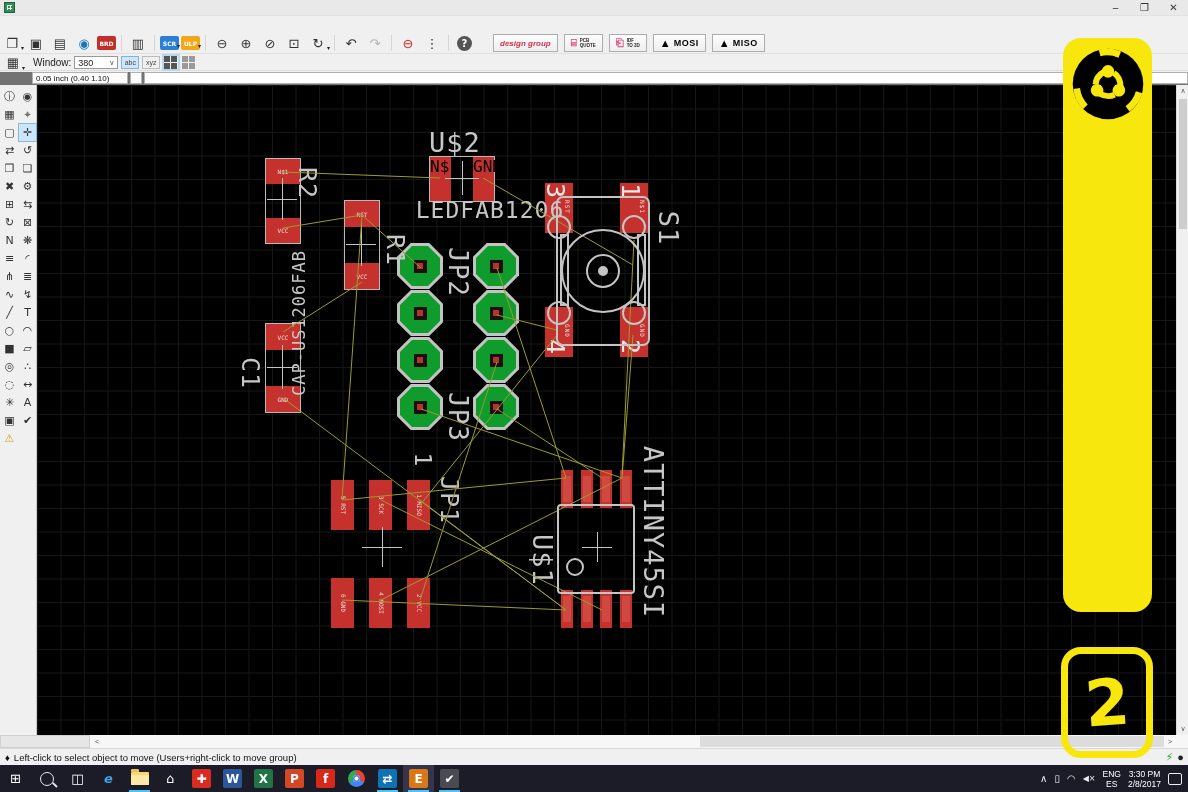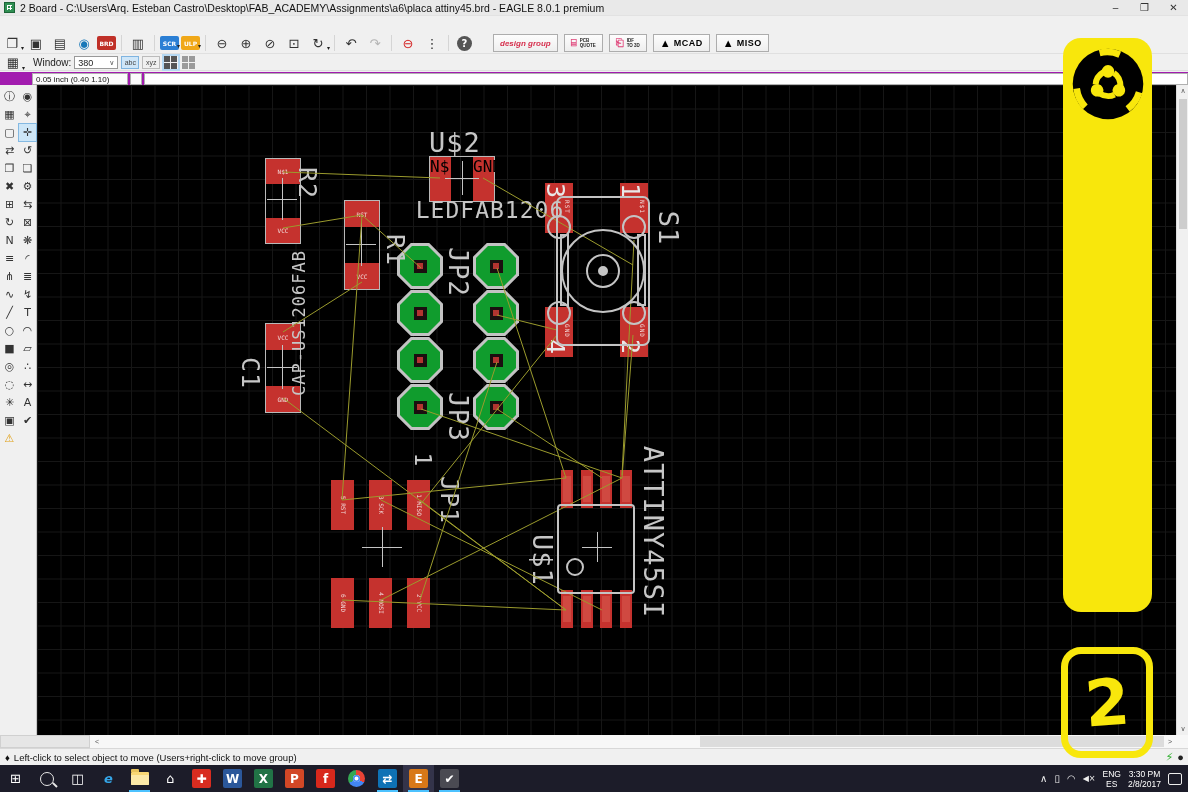--- a/index.html
+++ b/index.html
@@ -49,21 +49,21 @@
   .mini-toggle { width:18px; height:13px; border:1px solid #bbb; font-size:7px; display:flex;
     align-items:center; justify-content:center; margin-left:3px; color:#444;}
   .mini-toggle.on { background:#cfe6f8; border-color:#7fb4e0; }
   .quad { width:14px; height:13px; margin-left:4px; display:grid; grid-template-columns:6px 6px; gap:1px; }
   .quad i { background:#555; }
   .quad.on { outline:2px solid #b5d8f2; }
   .quad.dim i { background:#9a9a9a; }
 
   
   #coordbar { position:absolute; left:0; top:72px; width:1188px; height:13px;
-    background:#a21caf; display:flex; align-items:center; }
+    background:#737373; display:flex; align-items:flex-start; }
   #coord-box { width:96px; height:12px; border:1px solid #b0b0b0; background:#fcfcfc;
     font-size:8px; padding-left:3px; margin-left:32px; line-height:11px; color:#111;}
   #coord-mini { width:12px; height:12px; border:1px solid #b0b0b0; background:#fcfcfc; margin-left:2px;}
   #command-input { flex:1; height:12px; border:1px solid #b0b0b0; background:#fff; margin-left:2px;
     font-size:9px; padding-left:3px; color:#111; font-family:"Liberation Sans",sans-serif;}
 
   
   #palette { position:absolute; left:0; top:85px; width:37px; height:650px; background:#f0f0f0;
     border-right:1px solid #c8c8c8; display:grid; grid-template-columns:18px 18px; align-content:start; padding-top:2px;}
   .tool { width:17px; height:17px; margin:1px 0 0 1px; display:flex; align-items:center; justify-content:center;
@@ -149,21 +149,20 @@
   #y-badge span { color:#f8e70c; font-size:64px; font-weight:bold;
     font-family:"DejaVu Sans",sans-serif; transform:rotate(-4deg); }
 </style>
 </head>
 <body>
 
 <div id="app">
 
   <div id="titlebar">
     <div id="app-icon"></div>
-    <span>2 Board - C:\Users\Arq. Esteban Castro\Desktop\FAB_ACADEMY\Assignments\a6\placa attiny45.brd - EAGLE 8.0.1 premium</span>
     <div id="win-controls">
       <div class="winbtn">–</div>
       <div class="winbtn">❐</div>
       <div class="winbtn">✕</div>
     </div>
   </div>
 
 
   <div id="toolbar1">
     <span id="tb-icons" style="display:flex;align-items:center;">
@@ -205,21 +204,21 @@
     </div>
     <div class="tb-btn">
       <span class="mini-ic">⎗</span>
       <span class="two-line">
         <span>IDF</span>
         <span>TO 3D</span>
       </span>
     </div>
     <div class="tb-btn">
       <span class="a-logo">▲</span>
-      <span class="cap">MCAD</span>
+      <span class="cap">MOSI</span>
     </div>
     <div class="tb-btn">
       <span class="a-logo">▲</span>
       <span class="cap">MISO</span>
     </div>
   </div>
 
   <div id="toolbar2">
     <span class="tb-icon" style="margin-left:2px">▦<span class="drop">▾</span></span>
     <span style="margin-left:8px">Window:</span>

